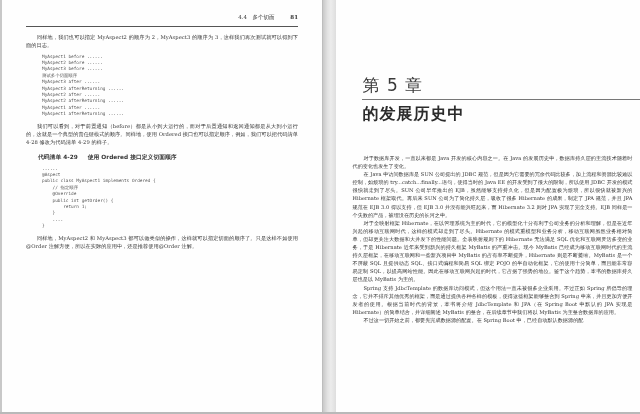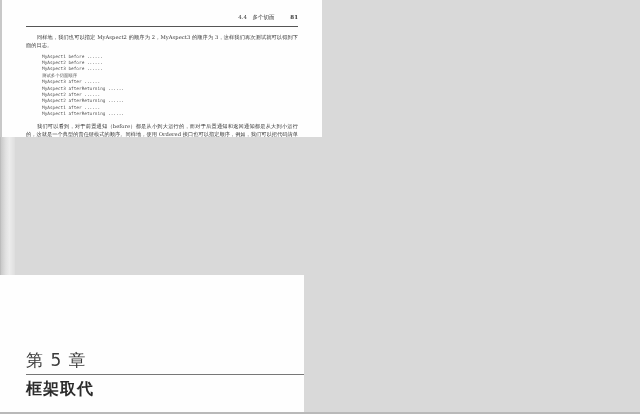--- a/index.html
+++ b/index.html
@@ -3,21 +3,21 @@
 <meta charset="utf-8">
 <style>
   html, body { margin: 0; padding: 0; }
   body {
     width: 640px; height: 414px; overflow: hidden;
     background: #d9d9d9;
     font-family: "DejaVu Serif", "Liberation Serif", serif;
     color: #2a2a2a;
     position: relative;
   }
-  .spread { position: absolute; left: 0; top: 0; width: 640px; height: 412px; display: flex; flex-direction: column; }
+  .spread { position: absolute; left: 0; top: 0; width: 640px; height: 412px; display: flex; }
   .page {
     position: relative; height: 412px; background: #fefefe; overflow: hidden;
   }
   .page.left { width: 322px; border-left: 2px solid #c8c8c8; box-sizing: border-box; }
   .gutter {
     width: 14px; height: 412px;
     background: linear-gradient(to right, #c9c9c9 0%, #e2e2e2 35%, #ececec 60%, #dedede 100%);
     border-left: 1px solid #bdbdbd;
   }
   .page.right { width: 304px; }
@@ -102,21 +102,21 @@
 }</div>
       <p class="para">同样地，MyAspect2 和 MyAspect3 都可以做类似的操作，这样就可以指定切面的顺序了。只是这样不如使用@Order 注解方便，所以在实际的应用中，还是推荐使用@Order 注解。</p>
     </div>
   </div>
 
   <div class="gutter"></div>
 
   <div class="page right">
     <div class="chapter-no">第 5 章</div>
     <div class="chapter-rule"></div>
-    <div class="chapter-title">框架取代</div>
+    <div class="chapter-title">的发展历史中</div>
     <div class="body-r">
       <p class="para">对于数据库开发，一直以来都是 Java 开发的核心内容之一。在 Java 的发展历史中，数据库持久层的主流技术随着时代的变化也发生了变化。</p>
       <p class="para">在 Java 中访问数据库是 SUN 公司提出的 JDBC 规范，但是因为它需要的冗余代码比较多，加上流程和资源比较难以控制，如烦琐的 try...catch...finally...语句，使得当时的 Java EE 的开发受到了很大的限制，所以使用 JDBC 开发的模式很快就走到了尽头。SUN 公司早年推出的 EJB，虽然能够支持持久化，但是因为配置极为烦琐，所以很快就被新兴的 Hibernate 框架取代。再后来 SUN 公司为了简化持久层，吸收了很多 Hibernate 的成果，制定了 JPA 规范，并且 JPA 规范在 EJB 3.0 得以支持，但 EJB 3.0 并没有能兴旺起来，而 Hibernate 3.2 则对 JPA 实现了完全支持。EJB 同样是一个失败的产品，被埋没在历史的长河之中。</p>
       <p class="para">对于全映射框架 Hibernate，在以管理系统为主的时代，它的模型化十分有利于公司业务的分析和理解，但是在近年兴起的移动互联网时代，这样的模式却走到了尽头。Hibernate 的模式重模型和业务分析，移动互联网虽然业务相对简单，但却更关注大数据和大并发下的性能问题。全表映射规则下的 Hibernate 无法满足 SQL 优化和互联网灵活多变的业务，于是 Hibernate 近年来受到新兴的持久框架 MyBatis 的严重冲击。现今 MyBatis 已经成为移动互联网时代的主流持久层框架，在移动互联网和一些新兴项目中 MyBatis 的占有率不断提升，Hibernate 则是不断萎缩。MyBatis 是一个不屏蔽 SQL 且提供动态 SQL、接口式编程和简易 SQL 绑定 POJO 的半自动化框架，它的使用十分简单，而且能非常容易定制 SQL，以提高网站性能。因此在移动互联网兴起的时代，它占据了强势的地位。鉴于这个趋势，本书的数据库持久层也是以 MyBatis 为主的。</p>
       <p class="para">Spring 支持 JdbcTemplate 的数据库访问模式，但这个用法一直未被很多企业采用。不过正如 Spring 所倡导的理念，它并不排斥其他优秀的框架，而是通过提供各种各样的模板，使得这些框架能够整合到 Spring 中来，并且更加方便开发者的使用。根据当前时代的背景，本书将介绍 JdbcTemplate 和 JPA（在 Spring Boot 中默认的 JPA 实现是 Hibernate）的简单结合，并详细阐述 MyBatis 的整合，在后续章节中我们将以 MyBatis 为主整合数据库的应用。</p>
       <p class="para">不过这一切开始之前，都要先完成数据源的配置。在 Spring Boot 中，已经自动默认数据源的配</p>
     </div>
   </div>
 </div>
 <div class="bottom-edge"></div>

